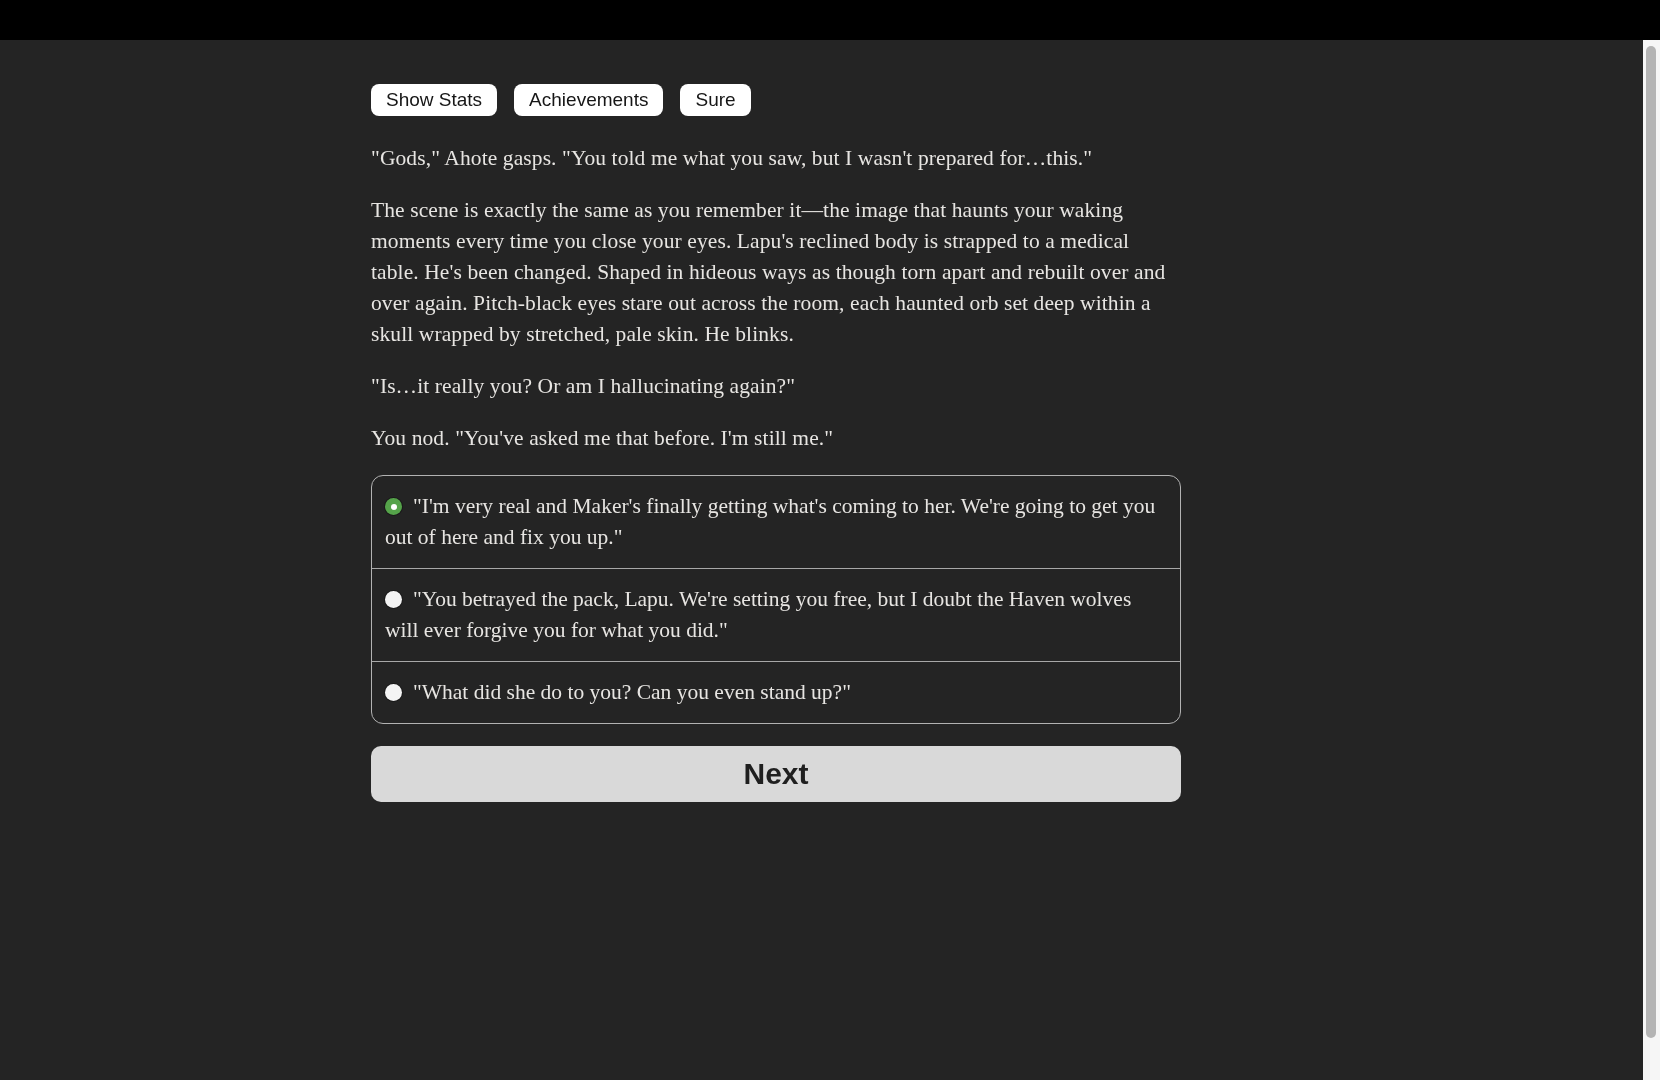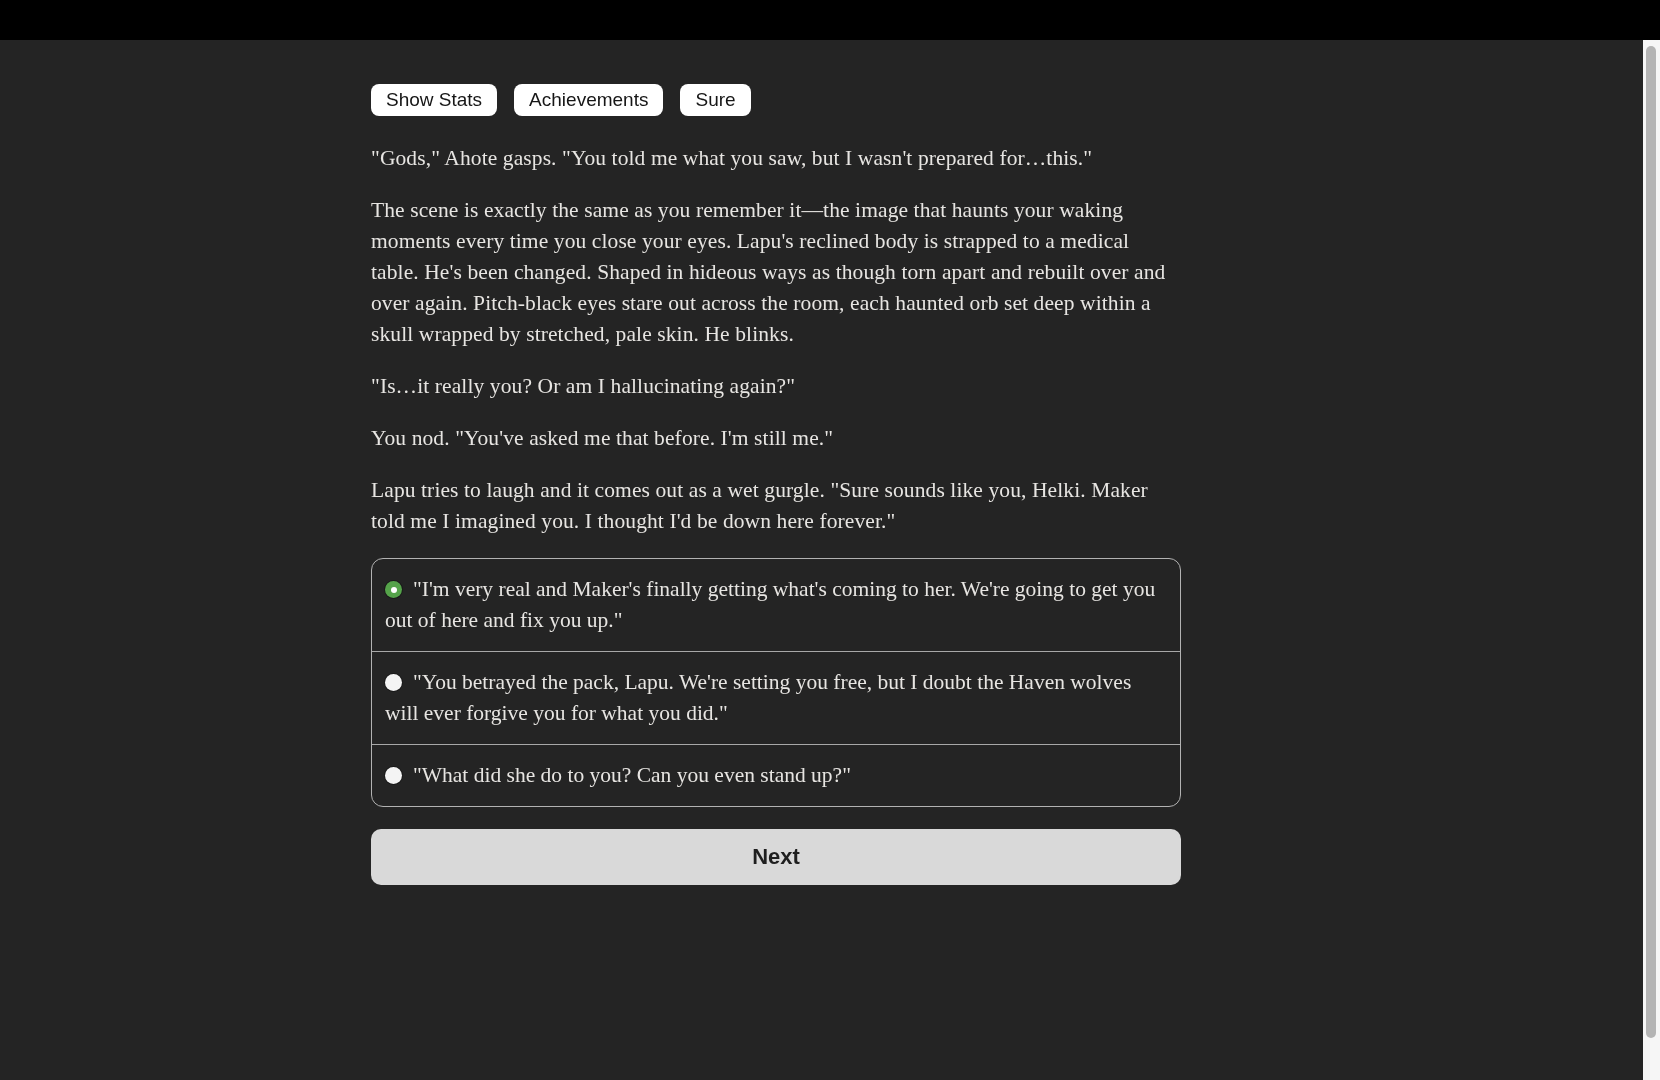--- a/index.html
+++ b/index.html
@@ -53,21 +53,21 @@
     content:"";position:absolute;left:50%;top:50%;width:6px;height:6px;
     margin:-3px 0 0 -3px;border-radius:50%;background:#ffffff;
   }
   .choice-text{display:inline;}
 
   
   .next-btn{
     display:block;width:810px;height:56px;margin-top:22px;
     background:#d9d9d9;border:none;border-radius:10px;
     font-family:"Liberation Sans","DejaVu Sans",sans-serif;
-    font-weight:bold;font-size:22px;color:#1f1f1f;cursor:pointer;
+    font-weight:bold;font-size:30px;color:#1f1f1f;cursor:pointer;
   }
 
   
   .scrollbar-track{
     position:fixed;top:40px;right:0;width:17px;height:1040px;
     background:#f6f6f6;
   }
   .scrollbar-thumb{
     position:absolute;top:6px;left:3px;width:10px;height:992px;
     background:#b4b4b4;border-radius:6px;
@@ -85,21 +85,20 @@
       <button class="tb-btn">Show Stats</button>
       <button class="tb-btn">Achievements</button>
       <button class="tb-btn">Sure</button>
     </div>
 
     <div class="story">
       <p>"Gods," Ahote gasps. "You told me what you saw, but I wasn't prepared for…this."</p>
       <p>The scene is exactly the same as you remember it—the image that haunts your waking moments every time you close your eyes. Lapu's reclined body is strapped to a medical table. He's been changed. Shaped in hideous ways as though torn apart and rebuilt over and over again. Pitch-black eyes stare out across the room, each haunted orb set deep within a skull wrapped by stretched, pale skin. He blinks.</p>
       <p>"Is…it really you? Or am I hallucinating again?"</p>
       <p>You nod. "You've asked me that before. I'm still me."</p>
-      <p>Lapu tries to laugh and it comes out as a wet gurgle. "Sure sounds like you, Helki. Maker told me I imagined you. I thought I'd be down here forever."</p>
     </div>
 
     <div class="choices">
       <label class="choice">
         <span class="radio selected"></span><span class="choice-text">"I'm very real and Maker's finally getting what's coming to her. We're going to get you out of here and fix you up."</span>
       </label>
       <label class="choice">
         <span class="radio"></span><span class="choice-text">"You betrayed the pack, Lapu. We're setting you free, but I doubt the Haven wolves will ever forgive you for what you did."</span>
       </label>
       <label class="choice">

